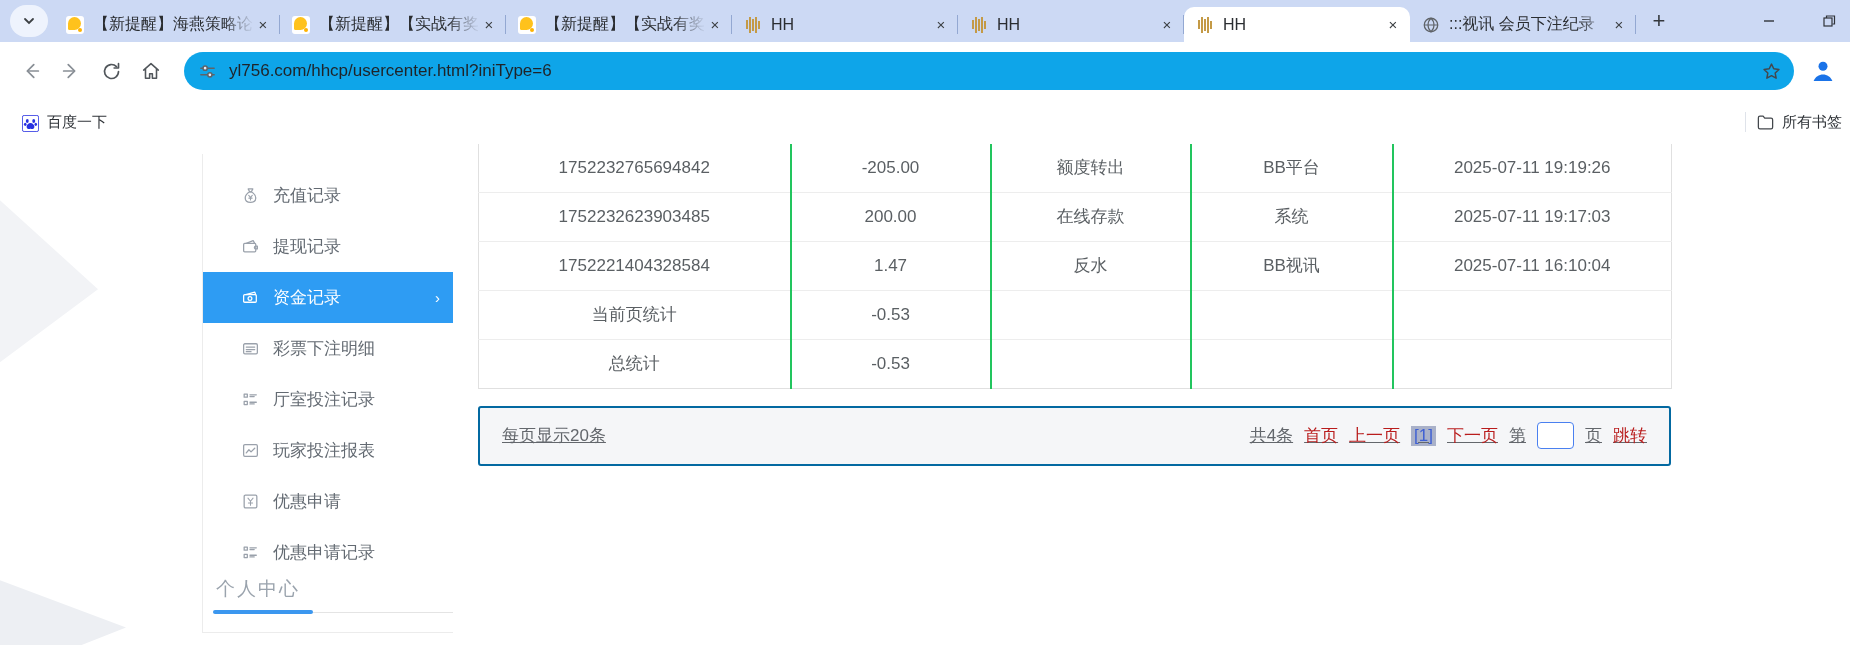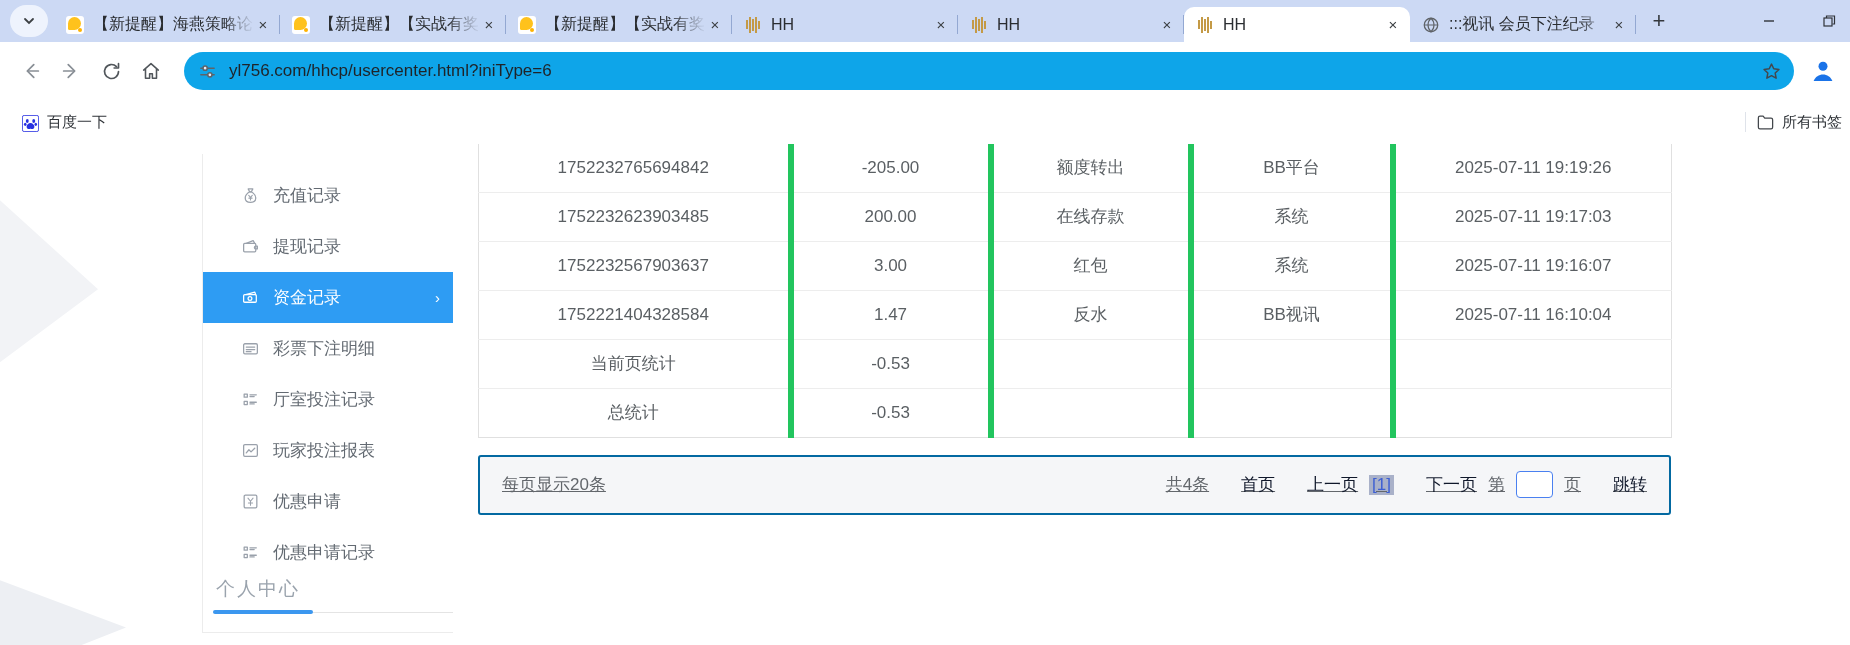--- a/index.html
+++ b/index.html
@@ -65,30 +65,30 @@
   .side-item.selected .sicon { color:#fff; }
   .side-item .chev { position:absolute; right:13px; color:#fff; font-size:15px; }
   .pc-label { position:absolute; top:422px; left:13px; font-size:19px; color:#9aa3ad; letter-spacing:2px; }
   .pc-line { position:absolute; top:458px; left:10px; right:0; height:1px; background:#e4e4e4; }
   .pc-line::before { content:''; position:absolute; left:0; top:-2px; width:100px; height:4px;
     background:#3b97ef; border-radius:2px; }
 
   .main { position:absolute; left:478px; top:0; width:1193px; }
   table.fund { width:1193px; border-collapse:collapse; table-layout:fixed; font-size:17px; color:#5a5f63;
     border:1px solid #e0e0e0; border-top:none; }
-  table.fund td { height:49px; text-align:center; border-right:6px solid #22c55e; border-bottom:1px solid #ededed;
+  table.fund td { height:49px; text-align:center; border-right:2px solid #22c55e; border-bottom:1px solid #ededed;
     overflow:hidden; white-space:nowrap; }
   table.fund td:last-child { border-right:none; }
   table.fund tr:first-child td { height:48px; }
   table.fund tr:last-child td { border-bottom:none; }
 
   .pager { margin-top:17px; height:60px; background:#f5f6f8; border:2px solid #0369a1; border-radius:3px;
     display:flex; align-items:center; justify-content:space-between; padding:0 22px; font-size:17px; color:#63676c;text-decoration:underline; }
   .pager-right { display:flex; align-items:center; gap:11px; }
-  .pager a { color:#0f172a; text-decoration:none; cursor:pointer;margin-left:21px; }
+  .pager a { color:#b91c1c; text-decoration:none; cursor:pointer; }
   .pager .cur { background:#a9b1c9; color:#3d5fd3; padding:0 3px; }
   .pager input { width:37px; height:27px; border:1px solid #4a80f0; border-radius:4px; background:#fff;
     outline:none; text-align:center; font-size:15px; color:#444; }
 </style>
 </head>
 <body>
 
 <div class="browser">
 
   <div class="tabstrip">
@@ -335,27 +335,20 @@
               <td>额度转出</td>
               <td>BB平台</td>
               <td>2025-07-11 19:19:26</td>
             </tr>
             <tr>
               <td>1752232623903485</td>
               <td>200.00</td>
               <td>在线存款</td>
               <td>系统</td>
               <td>2025-07-11 19:17:03</td>
-            </tr>
-            <tr>
-              <td>1752232567903637</td>
-              <td>3.00</td>
-              <td>红包</td>
-              <td>系统</td>
-              <td>2025-07-11 19:16:07</td>
             </tr>
             <tr>
               <td>1752221404328584</td>
               <td>1.47</td>
               <td>反水</td>
               <td>BB视讯</td>
               <td>2025-07-11 16:10:04</td>
             </tr>
             <tr>
               <td>当前页统计</td>

